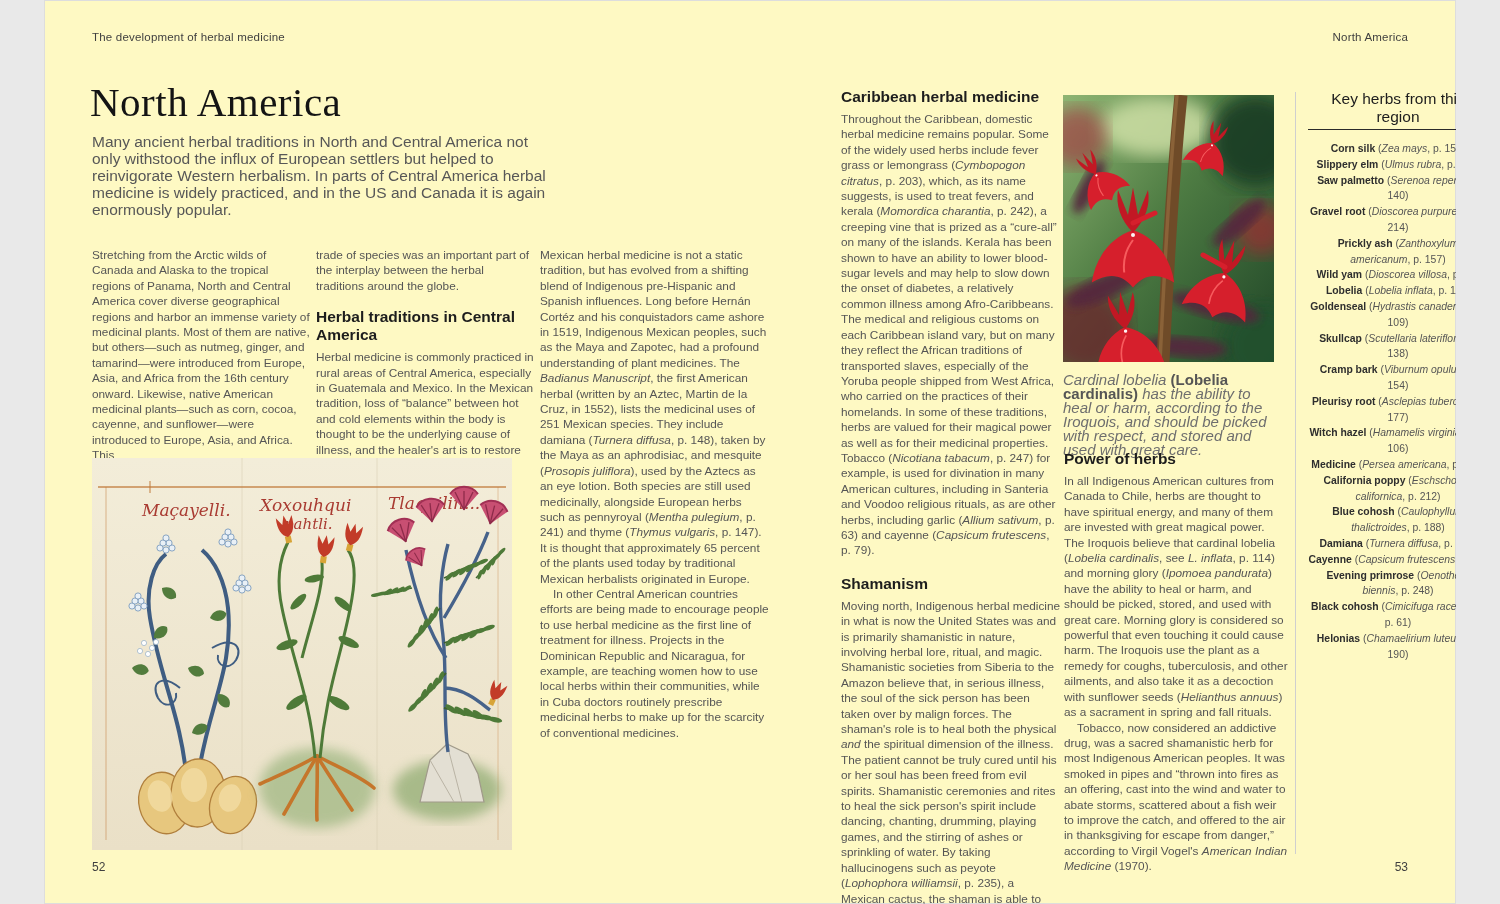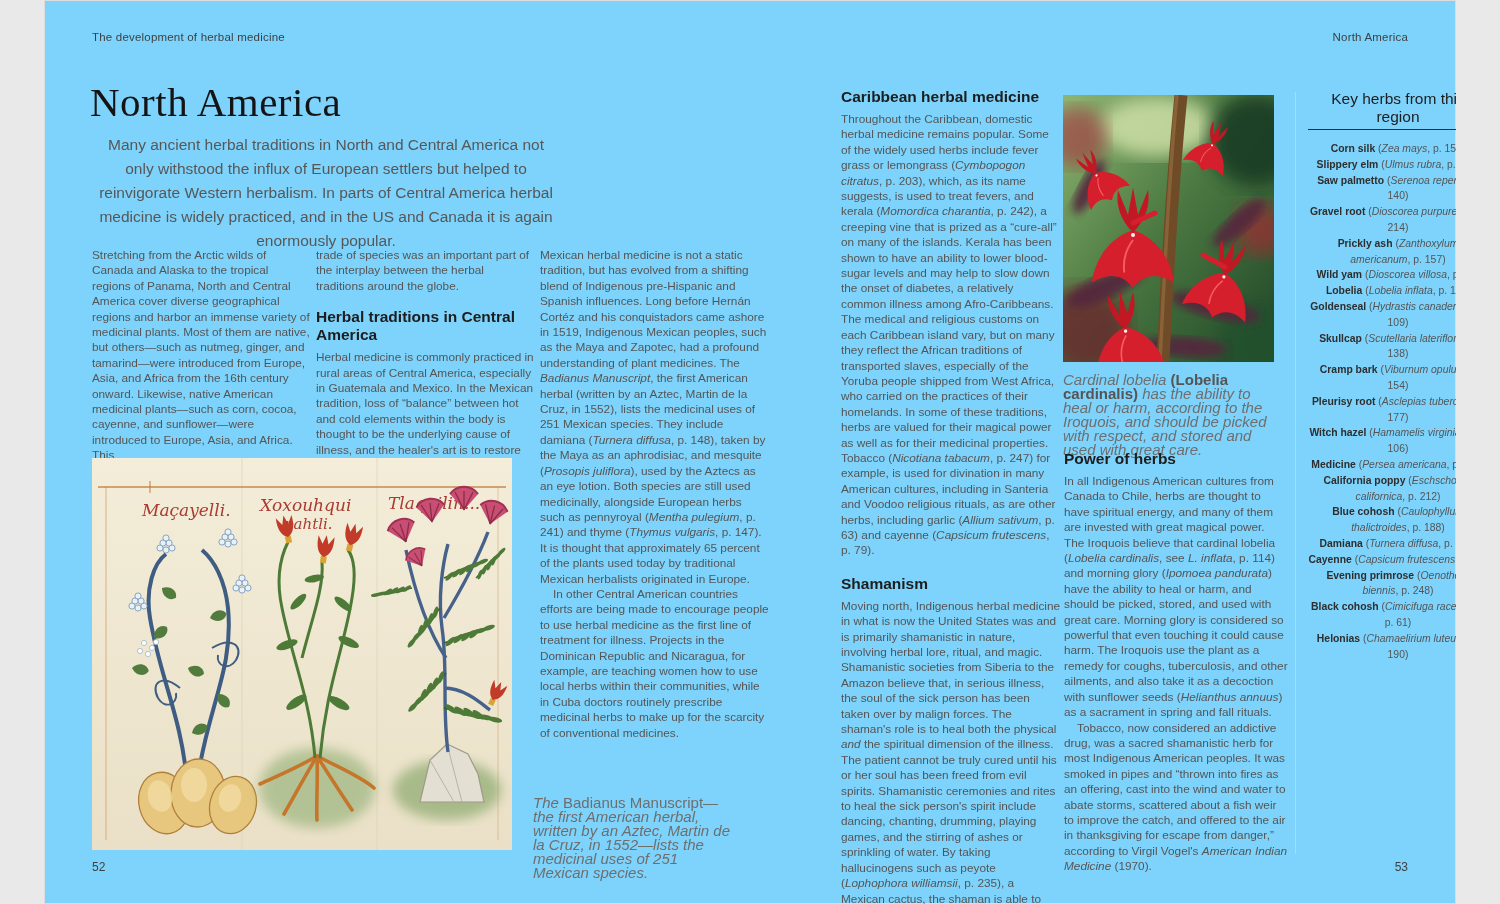--- a/index.html
+++ b/index.html
@@ -1,23 +1,23 @@
 <!DOCTYPE html>
 <html><head>
 <meta charset="utf-8">
 <style>
   html,body{margin:0;padding:0;background:#e9e9e9;}
-  .spread{position:relative;width:1412px;height:904px;background:#7dd3fc;margin:0 auto;
+  .spread{position:relative;width:1412px;height:904px;background:#fef9c3;margin:0 auto;
           font-family:"Liberation Sans",sans-serif;color:#4f4f4f;overflow:hidden;
           box-shadow:0 0 0 1px #ddd inset;}
   .abs{position:absolute;}
   .running-head{font-size:11.5px;color:#3f3f3f;letter-spacing:.2px;}
   .page-num{font-size:12px;color:#3f3f3f;}
   .main-title{font-family:"Liberation Serif",serif;font-size:41px;color:#141414;letter-spacing:.5px;}
-  .intro{font-size:15.5px;line-height:24px;color:#575757;text-align:center;}
+  .intro{font-size:15.5px;line-height:17px;color:#575757;}
   .col{font-size:11.8px;line-height:15.4px;color:#555;}
   .col .body-p{margin:0;}
   .col .body-p + .body-p{text-indent:13px;}
   .col i{font-style:italic;}
   .sect-head{font-size:15.5px;color:#1d1d1d;margin:0 0 6px 0;line-height:18px;}
   .sect-gap{margin-top:14px;}
   .caption{font-size:15px;line-height:14px;font-style:italic;color:#6e6e6e;}
   .caption .rm{font-style:normal;}
   .caption b{font-style:normal;font-weight:bold;color:#555;}
   .vrule{width:1px;background:#cfcfcf;}
@@ -202,21 +202,20 @@
         <use href="#pinkfan" transform="translate(314,84) rotate(-18)"></use>
         <use href="#pinkfan" transform="translate(340,64) rotate(-6)"></use>
         <use href="#pinkfan" transform="translate(372,52)"></use>
         <use href="#pinkfan" transform="translate(398,66) rotate(14)"></use>
         <use href="#pinkfan" transform="translate(330,108) rotate(-30) scale(0.8)"></use>
         <use href="#redflower" transform="translate(399,246) rotate(25) scale(0.9)"></use>
       </g>
     </svg>
   </div>
 
-  <div class="abs caption" style="left:489px;top:796px;width:205px;">The <span class="rm">Badianus Manuscript</span>—the first American herbal, written by an Aztec, Martin de la Cruz, in 1552—lists the medicinal uses of 251 Mexican species.</div>
 
   <div class="abs page-num" style="left:48px;top:860px;">52</div>
 
   <div class="abs" style="left:797px;top:88px;width:220px;">
     <h3 class="sect-head">Caribbean herbal medicine</h3>
     <div class="col">
         <p class="body-p">Throughout the Caribbean, domestic herbal medicine remains popular. Some of the widely used herbs include fever grass or lemongrass (<i>Cymbopogon citratus</i>, p. 203), which, as its name suggests, is used to treat fevers, and kerala (<i>Momordica charantia</i>, p. 242), a creeping vine that is prized as a “cure-all” on many of the islands. Kerala has been shown to have an ability to lower blood-sugar levels and may help to slow down the onset of diabetes, a relatively common illness among Afro-Caribbeans. The medical and religious customs on each Caribbean island vary, but on many they reflect the African traditions of transported slaves, especially of the Yoruba people shipped from West Africa, who carried on the practices of their homelands. In some of these traditions, herbs are valued for their magical power as well as for their medicinal properties. Tobacco (<i>Nicotiana tabacum</i>, p. 247) for example, is used for divination in many American cultures, including in Santeria and Voodoo religious rituals, as are other herbs, including garlic (<i>Allium sativum</i>, p. 63) and cayenne (<i>Capsicum frutescens</i>, p. 79).</p>
       </div>
     <h3 class="sect-head" style="margin-top:16px;">Shamanism</h3>
     <div class="col">

